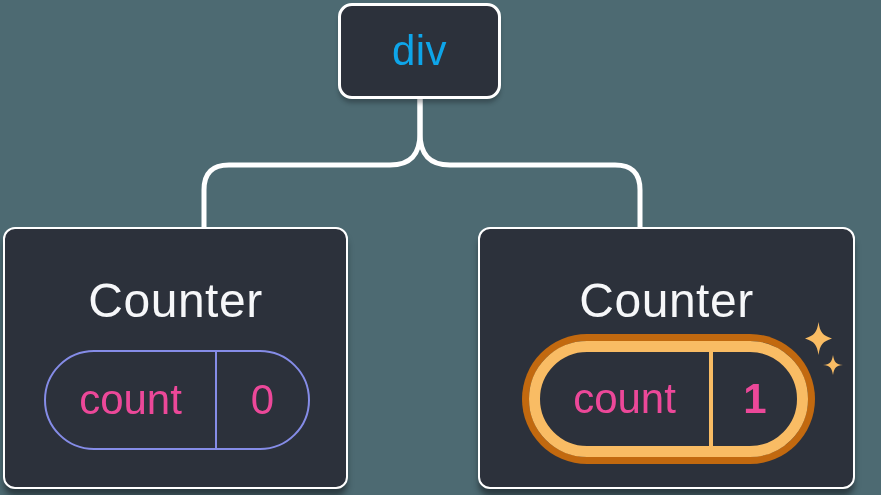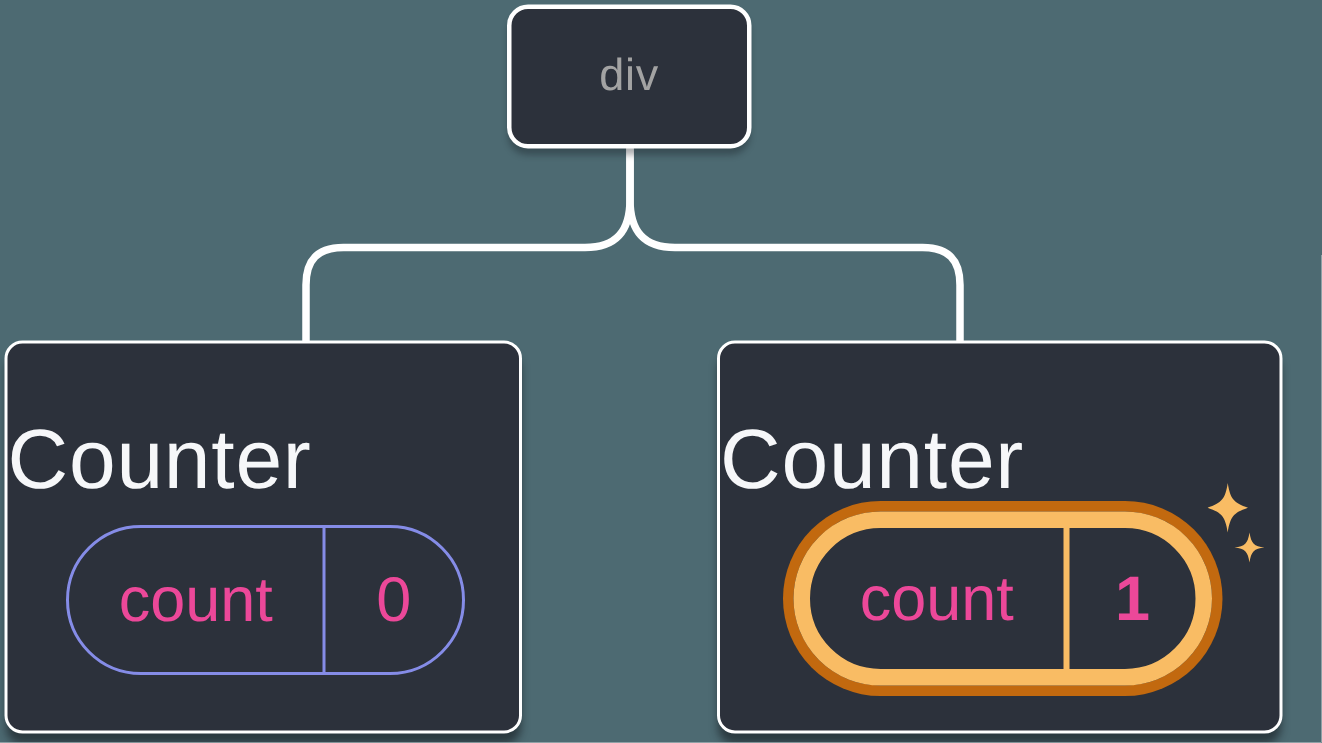--- a/index.html
+++ b/index.html
@@ -24,43 +24,44 @@
     box-sizing: border-box;
     background: #2C313B;
     border: 3px solid #FFFFFF;
     border-radius: 14px;
     box-shadow: 0 5px 4px -1px rgba(21,26,32,0.35);
     display: flex;
     align-items: center;
     justify-content: center;
   }
   .root-label {
-    color: #a3a3a3;
-    font-size: 30px;
+    color: #0ea5e9;
+    font-size: 42px;
     font-weight: 400;
     letter-spacing: 0.5px;
   }
   .card {
     position: absolute;
     top: 227px;
     height: 262px;
     box-sizing: border-box;
     background: #2C313B;
     border: 2.5px solid #FFFFFF;
     border-radius: 12px;
     box-shadow: 0 8px 6px -1px rgba(21,26,32,0.6);
   }
   .card.left  { left: 3px;   width: 345px; }
   .card.right { left: 478px; width: 377px; }
   .card-title {
     position: absolute;
     left: 0; right: 0;
     top: 44px;
+    text-align: center;
     color: #F6F7F9;
-    font-size: 56px;
+    font-size: 48px;
     font-weight: 500;
     letter-spacing: 0.5px;
   }
   .state-pill {
     position: absolute;
     box-sizing: border-box;
     display: flex;
     align-items: stretch;
     overflow: hidden;
   }

